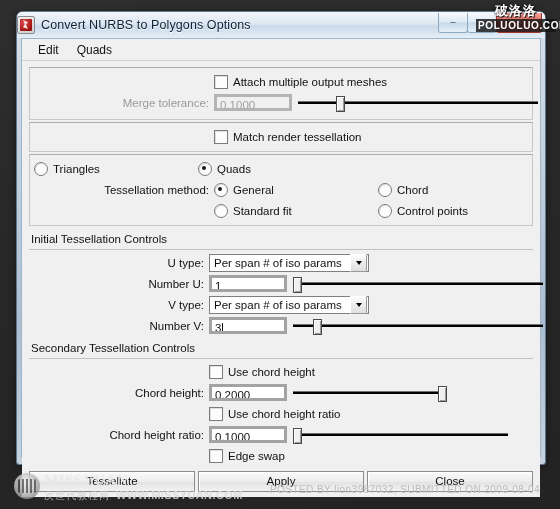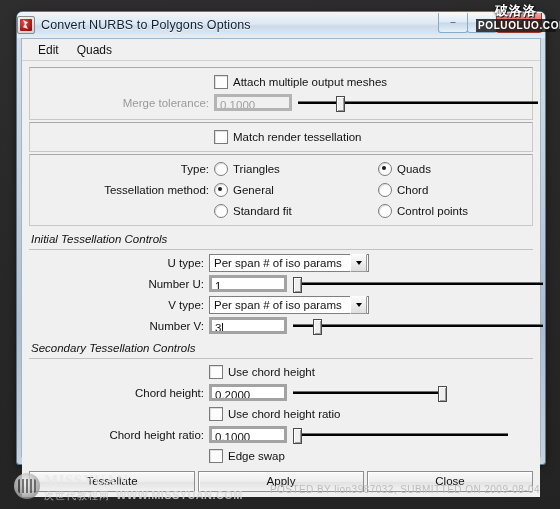--- a/index.html
+++ b/index.html
@@ -146,21 +146,20 @@
     border: 1px solid #c8c8c8;
     border-top-color: #a9a9a9;
     padding: 4px 4px 5px 4px;
     margin-bottom: 2px;
     background: #f0f0f0;
   }
   .group-title {
     font-size: 11.5px;
     color: #111;
     margin: 5px 0 2px 2px;
-    font-style: italic;
   }
   .divider {
     border-top: 1px solid #c2c2c2;
     margin: 2px 0 3px 0;
     height: 0;
   }
 
   
   .row {
     display: flex;
@@ -466,21 +465,20 @@
             <div class="lbl lbl-w"></div>
             <div class="cb-wrap">
               <span class="checkbox"></span>
               <span class="cb-label">Match render tessellation</span>
             </div>
           </div>
         </div>
 
         <div class="frame">
           <div class="row">
-            <div class="lbl lbl-w">Type:</div>
             <div class="radio-wrap" style="width:160px;">
               <span class="radio"></span>
               <span class="radio-label">Triangles</span>
             </div>
             <div class="radio-wrap">
               <span class="radio on"></span>
               <span class="radio-label">Quads</span>
             </div>
           </div>
 

